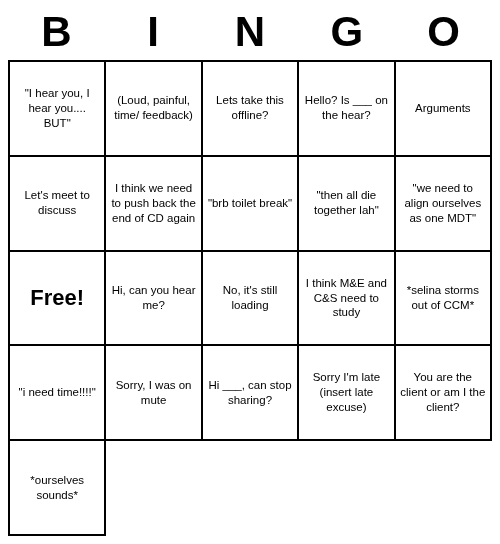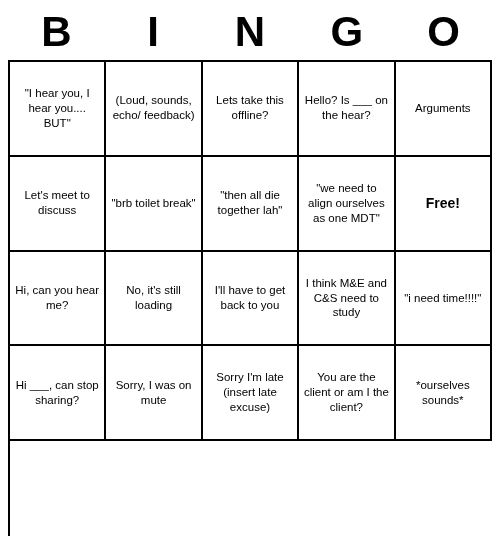--- a/index.html
+++ b/index.html
@@ -43,49 +43,50 @@
       align-items: center;
       justify-content: center;
       text-align: center;
       padding: 4px;
       font-size: 11.5px;
       line-height: 1.3;
       color: #000;
       min-height: 86px;
     }
     .bingo-cell.free {
-      font-size: 14px;
+      font-size: 22px;
       font-weight: bold;
     }
   </style>
 </head>
 <body>
 
 <div class="bingo-title">
   <span>B</span>
   <span>I</span>
   <span>N</span>
   <span>G</span>
   <span>O</span>
 </div>
 
 <div class="bingo-grid" id="grid-container">
 <div class="bingo-cell">"I hear you, I hear you.... BUT"</div>
-    <div class="bingo-cell">(Loud, sounds, echo/ feedback)</div>
+    <div class="bingo-cell">(Loud, painful, time/ feedback)</div>
     <div class="bingo-cell">Lets take this offline?</div>
     <div class="bingo-cell">Hello? Is ___ on the hear?</div>
     <div class="bingo-cell">Arguments</div>
     <div class="bingo-cell">Let's meet to discuss</div>
+    <div class="bingo-cell">I think we need to push back the end of CD again</div>
     <div class="bingo-cell">"brb toilet break"</div>
     <div class="bingo-cell">"then all die together lah"</div>
     <div class="bingo-cell">"we need to align ourselves as one MDT"</div>
     <div class="bingo-cell free">Free!</div>
     <div class="bingo-cell">Hi, can you hear me?</div>
     <div class="bingo-cell">No, it's still loading</div>
-    <div class="bingo-cell">I'll have to get back to you</div>
     <div class="bingo-cell">I think M&amp;E and C&amp;S need to study</div>
+    <div class="bingo-cell">*selina storms out of CCM*</div>
     <div class="bingo-cell">"i need time!!!!"</div>
+    <div class="bingo-cell">Sorry, I was on mute</div>
     <div class="bingo-cell">Hi ___, can stop sharing?</div>
-    <div class="bingo-cell">Sorry, I was on mute</div>
     <div class="bingo-cell">Sorry I'm late (insert late excuse)</div>
     <div class="bingo-cell">You are the client or am I the client?</div>
     <div class="bingo-cell">*ourselves sounds*</div>
   </div>
 
 </body></html>

